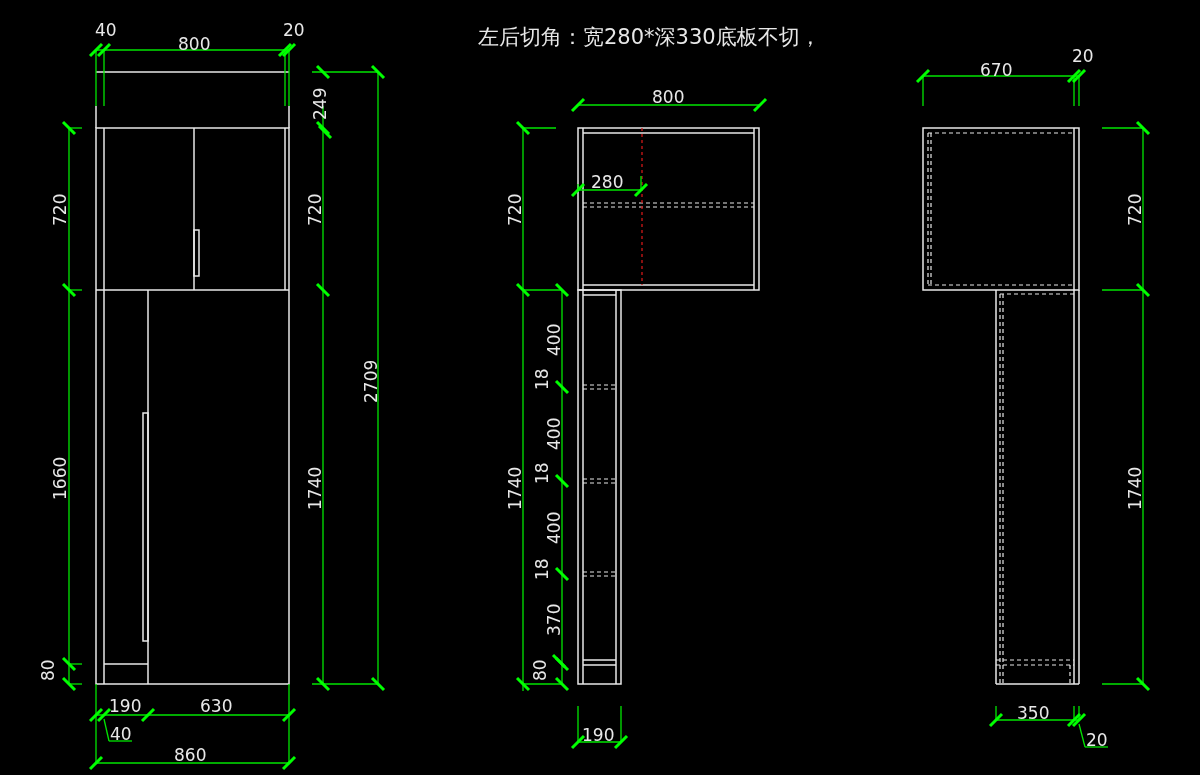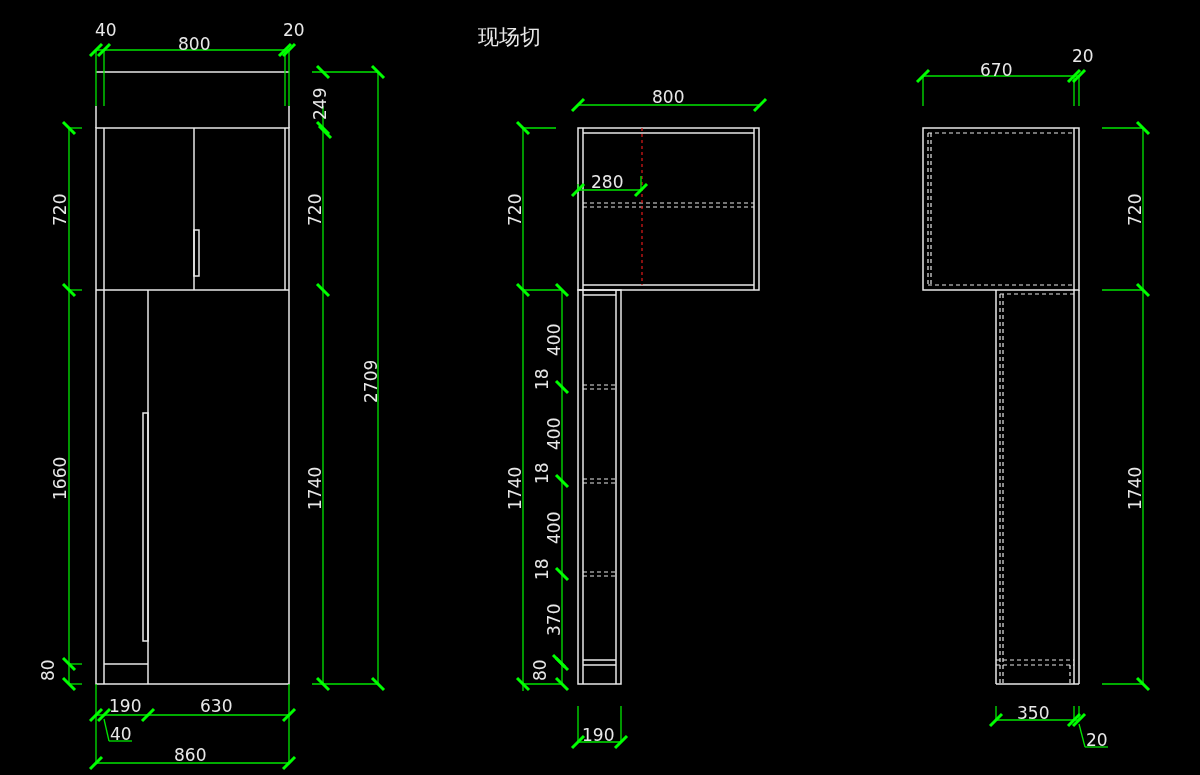--- a/index.html
+++ b/index.html
@@ -11,21 +11,21 @@
   .tick { stroke:#00ff00; stroke-width:3; }
   .red { stroke:#d01818; stroke-width:1.3; stroke-dasharray:3 3; fill:none; }
   .dt { fill:#e8e8e8; font-family:"DejaVu Sans", sans-serif; font-size:17px; }
   .note { position:absolute; left:478px; top:22px; color:#e8e8e8;
           font-family:"DejaVu Sans", sans-serif; font-size:21px; line-height:30px; }
 </style>
 </head>
 <body>
 
 <div class="note">
-  <div>现场切</div>
+  <div>左后切角：宽280*深330底板不切，</div>
 </div>
 
 <svg width="1200" height="775" viewBox="0 0 1200 775">
 
   <g>
     <g>
       <line class="w" x1="96" y1="72" x2="289" y2="72"></line>
       <line class="w" x1="96" y1="106" x2="96" y2="128"></line>
       <line class="w" x1="289" y1="106" x2="289" y2="128"></line>
       <rect class="w" x="96" y="128" width="193" height="556"></rect>

